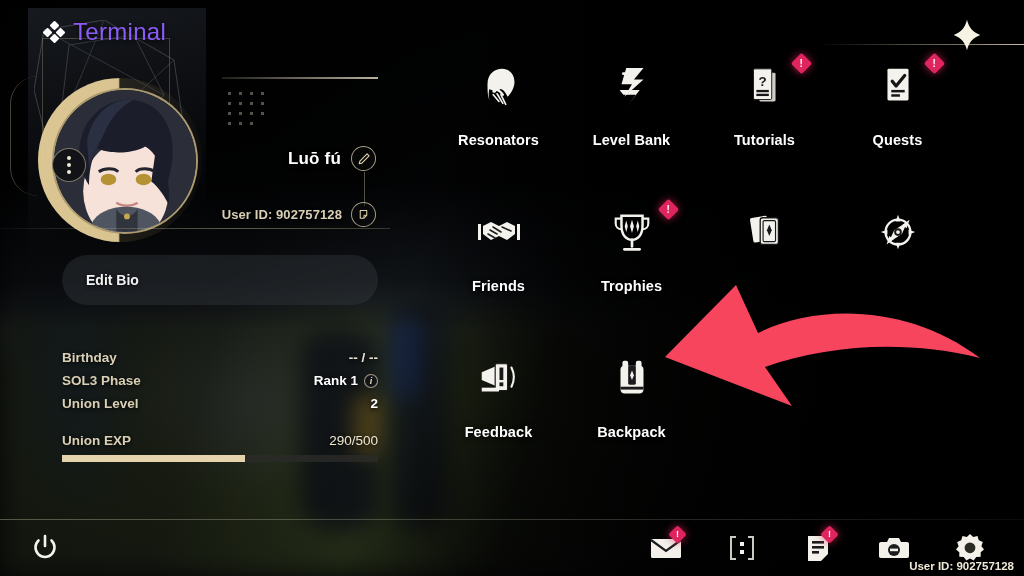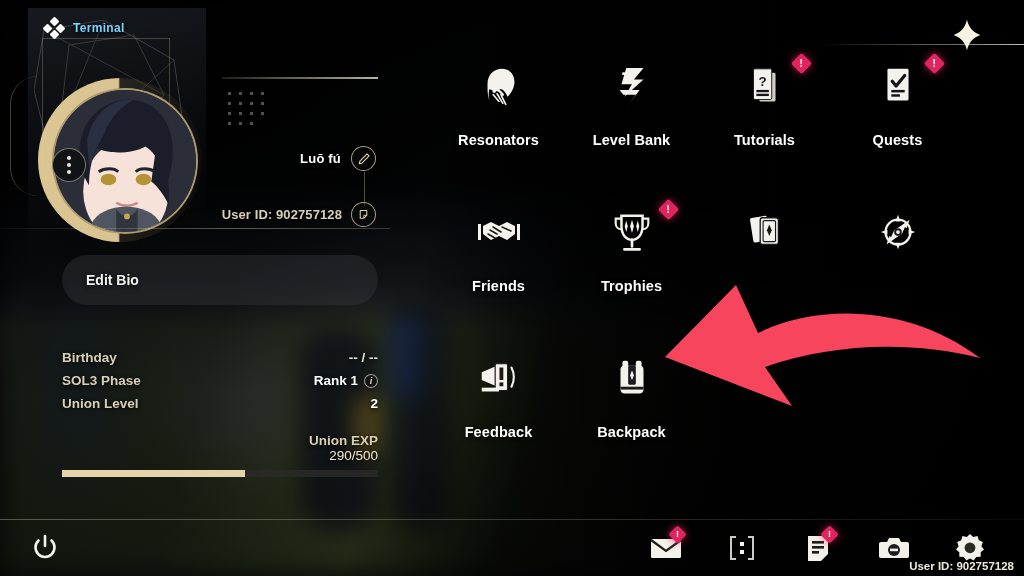--- a/index.html
+++ b/index.html
@@ -63,21 +63,21 @@
   #bg .veilRight {
     position:absolute; right:0; top:0; width:640px; height:100%;
     background:linear-gradient(270deg, rgba(0,0,0,.97) 0%, rgba(0,0,0,.93) 30%, rgba(0,0,0,.62) 62%, rgba(0,0,0,0) 100%);
   }
 
   
   .terminal-header {
     position:absolute; left:44px; top:18px; display:flex; align-items:center; gap:9px; z-index:40;
   }
   .terminal-header .title {
-    color:#7dd3fc; font-size:12px; font-weight:bold; letter-spacing:.3px;
+    color:#8b5cf6; font-size:24px; font-weight:normal; letter-spacing:.3px;
     text-shadow:0 1px 4px rgba(0,0,0,.9);
   }
   .diamond-cluster { width:20px; height:20px; position:relative; }
   .diamond-cluster i {
     position:absolute; width:7px; height:7px; background:#fff;
     transform:rotate(45deg); border-radius:1px;
   }
   .diamond-cluster i:nth-child(1){ left:6.5px; top:0px; }
   .diamond-cluster i:nth-child(2){ left:0px; top:6.5px; }
   .diamond-cluster i:nth-child(3){ left:13px;  top:6.5px; }
@@ -136,21 +136,21 @@
   .name-line {
     position:absolute; left:222px; top:77px; width:156px; height:2px;
     background:linear-gradient(90deg, rgba(200,190,160,.15), rgba(230,222,195,.8));
   }
   .dotgrid { position:absolute; left:228px; top:92px; width:52px; height:42px; opacity:.45; }
 
   .name-row {
     position:absolute; right:44px; top:146px; display:flex; align-items:center; gap:10px;
   }
   .name-text {
-    color:#ffffff; font-size:13px; font-weight:bold; letter-spacing:.2px;
+    color:#ffffff; font-size:17px; font-weight:bold; letter-spacing:.2px;
     text-shadow:0 1px 5px rgba(0,0,0,.9);
   }
   .circle-btn {
     width:25px; height:25px; border-radius:50%; border:1px solid rgba(206,194,160,.8);
     display:flex; align-items:center; justify-content:center; cursor:pointer; background:rgba(12,12,14,.4);
   }
   .vert-connector {
     position:absolute; right:55px; top:172px; width:1px; height:34px;
     background:rgba(180,172,145,.45);
   }
@@ -183,21 +183,21 @@
   .stat-label { color:#d9cfb4; font-size:13.5px; font-weight:bold; text-shadow:0 1px 4px rgba(0,0,0,.9); }
   .stat-val { color:#ffffff; font-size:13.5px; font-weight:bold; text-shadow:0 1px 4px rgba(0,0,0,.9); display:flex; align-items:center; gap:6px; }
   .stat-val.dim { color:#e9e2cf; }
   .info-dot {
     width:14px; height:14px; border-radius:50%; background:#15161a;
     border:1px solid rgba(225,215,185,.7);
     display:inline-flex; align-items:center; justify-content:center;
     font-size:9px; font-weight:bold; color:#e6dcc2; font-style:italic; cursor:pointer;
   }
   .exp-block { margin-top:18px; }
-  .exp-row { display:flex; justify-content:space-between; align-items:flex-end;flex-direction:column; }
+  .exp-row { display:flex; justify-content:space-between; align-items:flex-start; }
   .exp-label { color:#d9cfb4; font-size:13.5px; font-weight:bold; text-shadow:0 1px 4px rgba(0,0,0,.9); }
   .exp-val { color:#efe6d0; font-size:13.5px; font-weight:normal; text-shadow:0 1px 4px rgba(0,0,0,.9); }
   .exp-bar {
     margin-top:7px; width:316px; height:7px; background:rgba(42,42,40,.85); overflow:hidden;
   }
   .exp-fill { height:100%; background:#e5d3ab; }
 
   
   .menu-grid {
     position:absolute; left:432px; top:62px; width:532px; z-index:32;

